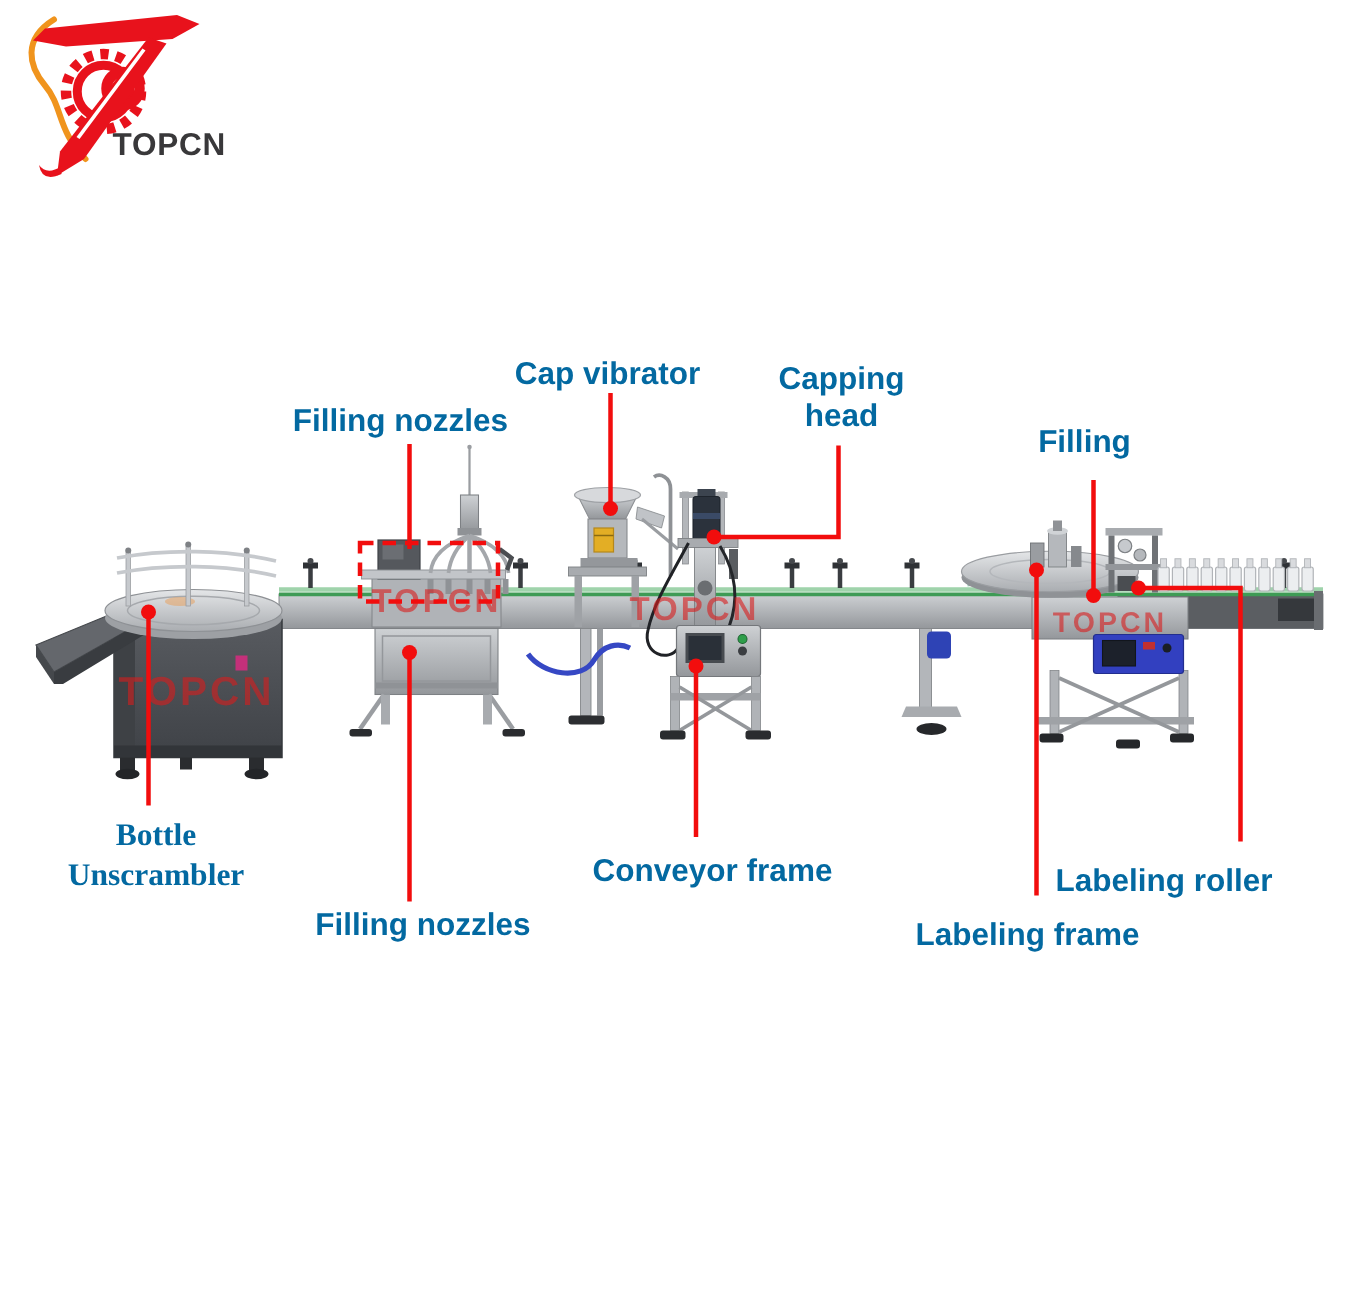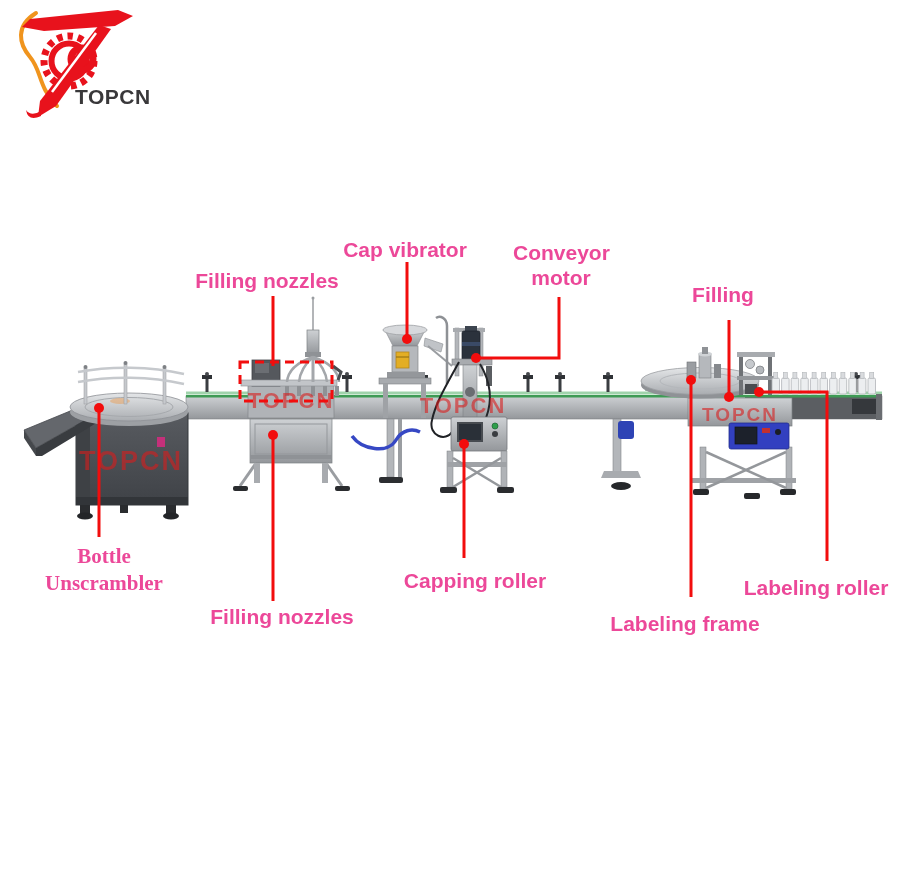--- a/index.html
+++ b/index.html
@@ -1,20 +1,20 @@
 <!DOCTYPE html>
 <html><head>
 <meta charset="utf-8">
 <style>
   html,body{margin:0;padding:0;background:#ffffff;}
   .canvas{position:relative;width:908px;height:876px;background:#ffffff;overflow:hidden;
           font-family:"Liberation Sans", sans-serif;}
   .canvas svg{position:absolute;left:0;top:0;}
   .anno{position:absolute;transform:translateX(-50%);text-align:center;
-        font-weight:700;font-size:21px;line-height:26px;color:#ec4899;white-space:nowrap;}
+        font-weight:700;font-size:21px;line-height:26px;color:#0369a1;white-space:nowrap;}
   .anno.wrap{white-space:normal;}
   .logo-text{position:absolute;left:75px;top:85px;font-weight:700;font-size:21px;
              letter-spacing:0.5px;color:#39383a;}
   .wm{font-weight:700;letter-spacing:2px;fill:rgba(216,28,28,0.60);
       font-family:"Liberation Sans", sans-serif;}
 </style>
 </head>
 <body>
 
 <div class="canvas">
@@ -304,21 +304,21 @@
     <circle cx="691" cy="380" r="5"></circle>
     <circle cx="759" cy="392" r="5"></circle>
     <circle cx="464" cy="444" r="5"></circle>
   </g>
 </svg>
 
 <div class="logo-text">TOPCN</div>
 
 <div class="anno" style="left:267px;top:268px;">Filling nozzles</div>
 <div class="anno" style="left:405px;top:237px;">Cap vibrator</div>
-<div class="anno wrap" style="left:561px;top:240px;width:96px;line-height:25px;">Conveyor motor</div>
+<div class="anno wrap" style="left:561px;top:240px;width:96px;line-height:25px;">Capping head</div>
 <div class="anno" style="left:723px;top:282px;">Filling</div>
 <div class="anno wrap" style="left:104px;top:543px;width:150px;line-height:27px;font-family:Liberation Serif, serif;">Bottle Unscrambler</div>
 <div class="anno" style="left:282px;top:604px;">Filling nozzles</div>
-<div class="anno" style="left:475px;top:568px;">Capping roller</div>
+<div class="anno" style="left:475px;top:568px;">Conveyor frame</div>
 <div class="anno" style="left:685px;top:611px;">Labeling frame</div>
-<div class="anno" style="left:816px;top:575px;">Labeling roller</div>
+<div class="anno" style="left:776px;top:575px;">Labeling roller</div>
 
 </div>
 
 </body></html>

